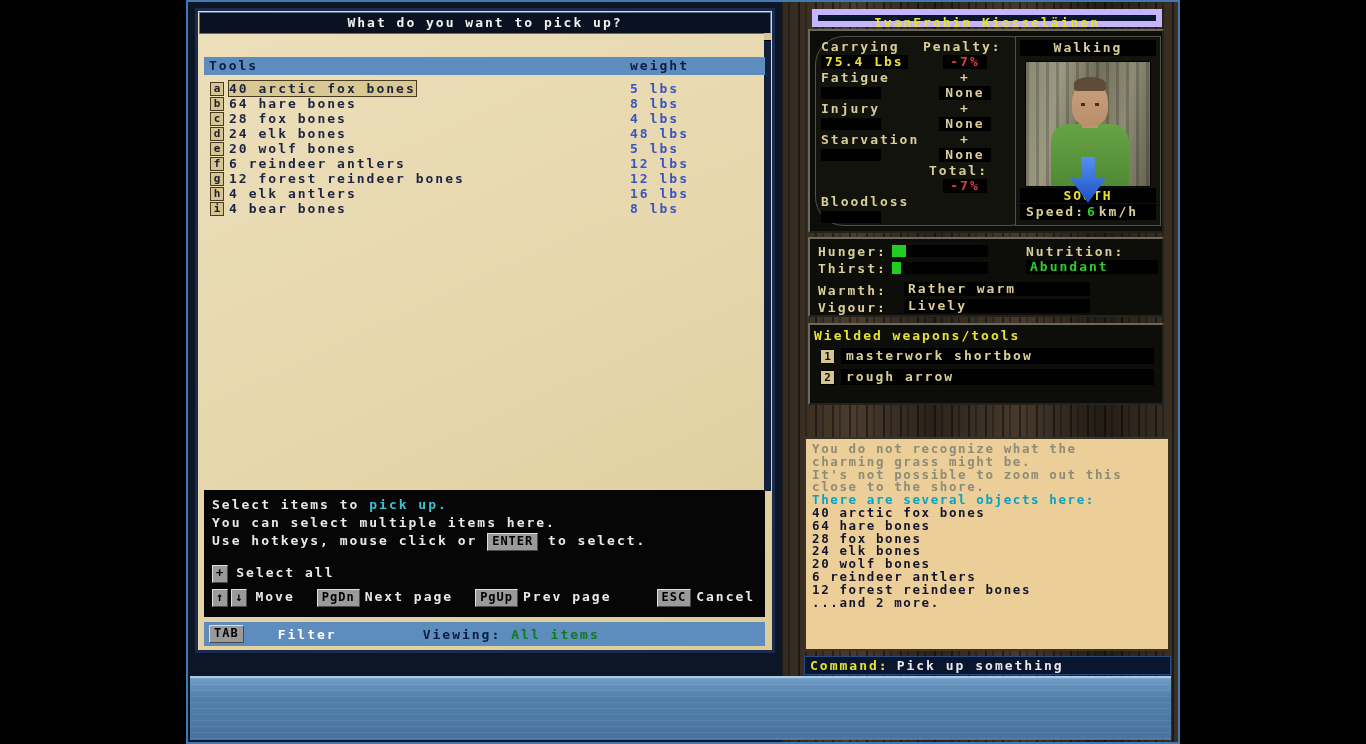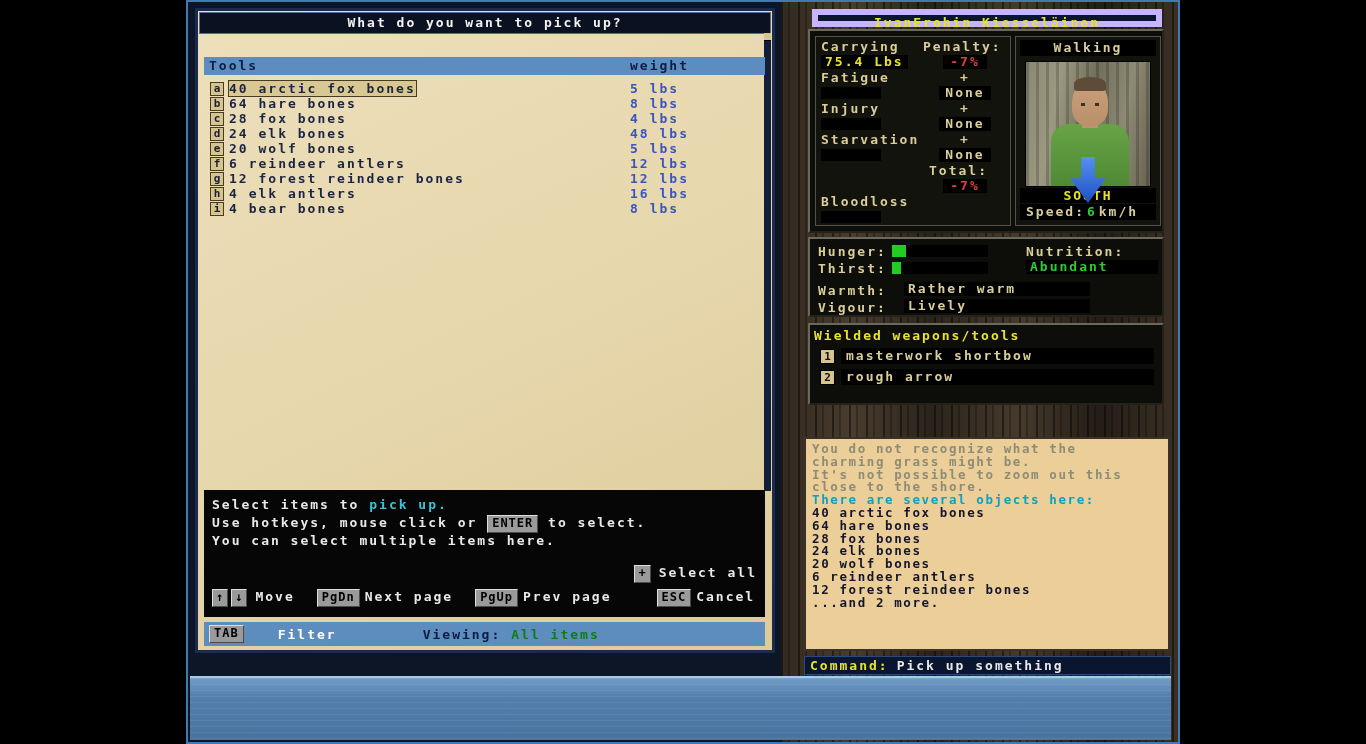--- a/index.html
+++ b/index.html
@@ -44,41 +44,41 @@
   .item-weight { position:absolute; left:426px; color:#3a55c0; }
 
   .help-panel { position:absolute; left:6px; top:479px; width:561px; height:127px;
     background:#060606; padding:7px 8px; color:#e9e9e9; }
   .help-line { height:18px; line-height:15px; white-space:nowrap; }
   .hl-cyan { color:#3cc3d8; }
   .keycap { display:inline-block; vertical-align:top; background:#9a9a9a; color:#000;
     font-size:12px; letter-spacing:1px; line-height:13px; padding:1px 4px 2px;
     border:1px solid; border-color:#dedede #4a4a4a #4a4a4a #dedede; }
   .sq { padding:1px 3px 2px; margin-right:3px; }
-  .sel-all { margin-top:14px;text-align:right; }
+  .sel-all { margin-top:14px; }
   .nav { margin-top:6px; }
   .hl-label { margin-left:5px; }
   .g1 { margin-left:22px; }
   .g2 { margin-left:45px; }
 
   .filter-bar { position:absolute; left:6px; top:611px; width:561px; height:24px;
     background:#5d8cbe; display:flex; align-items:center; padding:0 5px; }
   .filter-label { color:#ffffff; margin-left:6px;padding-left:28px; }
   .viewing-label { color:#0f1d42; margin-left:86px; }
   .viewing-value { color:#0f7d17; margin-left:10px; }
 
   
   .name-bar { position:absolute; left:812px; top:9px; width:350px; height:18px;
     background:#0a1630; border:6px solid #c4b5fd; color:#e8e32a;
     text-align:center; line-height:16px; }
   .panel { position:absolute; background:#0d0d0a; border:2px solid;
     border-color:#6a6a5c #23231c #23231c #6a6a5c; }
   .stats-panel { left:808px; top:29px; width:356px; height:204px; }
   .sub { position:absolute; background:#13130e; border:1px solid #52524a; }
-  .stats-left { left:5px; top:5px; width:196px; height:190px; padding:3px 0 0 5px; }
+  .stats-left { left:5px; top:5px; width:224px; height:190px; padding:3px 0 0 5px;border-radius:29px; }
   .stats-right { left:205px; top:5px; width:146px; height:190px; }
   .stats-grid { display:grid; grid-template-columns:102px 84px;
     grid-auto-rows:minmax(13px,auto); row-gap:2px; color:#d9cd99; line-height:13px; }
   .ctr { display:flex; justify-content:center; align-items:flex-start; }
   .valbox { display:inline-block; background:#000; height:14px; line-height:14px; padding:0 4px; white-space:nowrap; }
   .vy { color:#e8e32a; }
   .vr { color:#e04040; min-width:44px; text-align:center; }
   .vt { color:#d9cd99; min-width:52px; text-align:center; }
   .statbar { width:60px; height:12px; background:#000; margin-top:1px; }
   .total-lbl { padding-left:6px; }
@@ -189,22 +189,22 @@
         </div>
       <div class="item-row" data-selected="false">
           <span class="hotkey">i</span>
           <span class="item-name">4 bear bones</span>
           <span class="item-weight">8 lbs</span>
         </div>
     </div>
 
     <div class="help-panel">
       <div class="help-line"><span>Select items to </span><span class="hl-cyan">pick up.</span></div>
+      <div class="help-line">You can select multiple items here.</div>
       <div class="help-line"><span>Use hotkeys, mouse click or </span><span class="keycap">ENTER</span><span> to select.</span></div>
-      <div class="help-line">You can select multiple items here.</div>
       <div class="help-line sel-all"><span class="keycap sq">+</span><span class="hl-label">Select all</span></div>
       <div class="help-line nav"><span class="keycap sq">↑</span><span class="keycap sq">↓</span><span class="hl-label">Move</span><span class="keycap g1">PgDn</span><span class="hl-label">Next page</span><span class="keycap g1">PgUp</span><span class="hl-label">Prev page</span><span class="keycap g2">ESC</span><span class="hl-label">Cancel</span></div>
     </div>
 
     <div class="filter-bar">
         <span class="keycap">TAB</span>
         <span class="filter-label">Filter</span>
         <span class="viewing-label">Viewing:</span>
         <span class="viewing-value">All items</span>
       </div>

